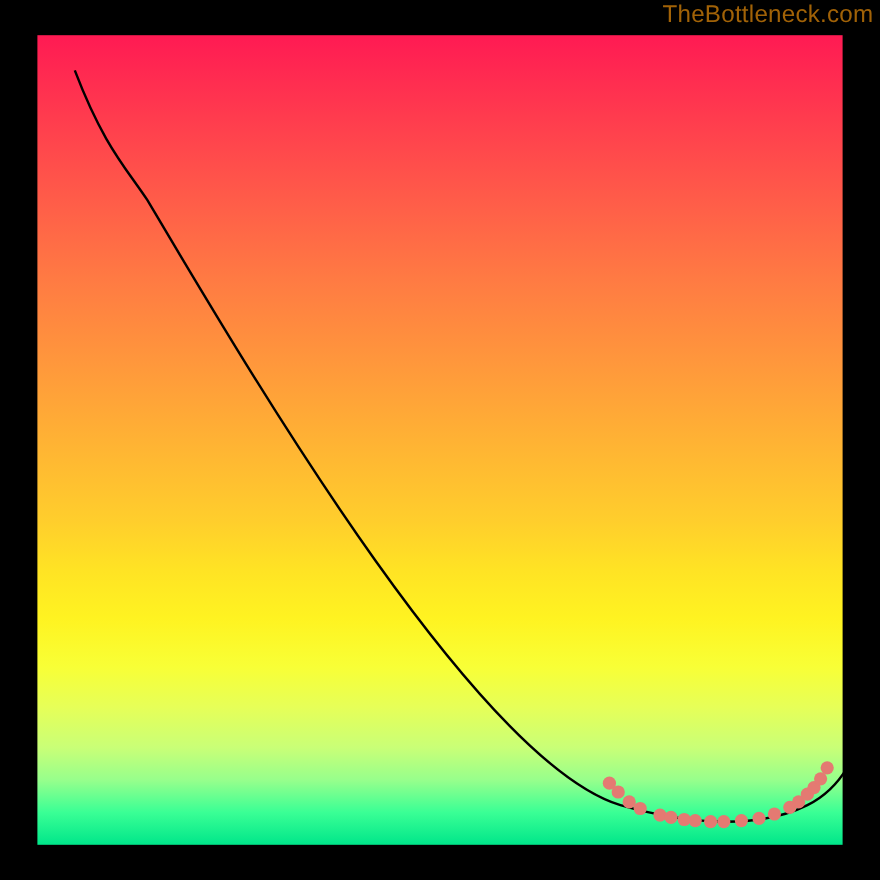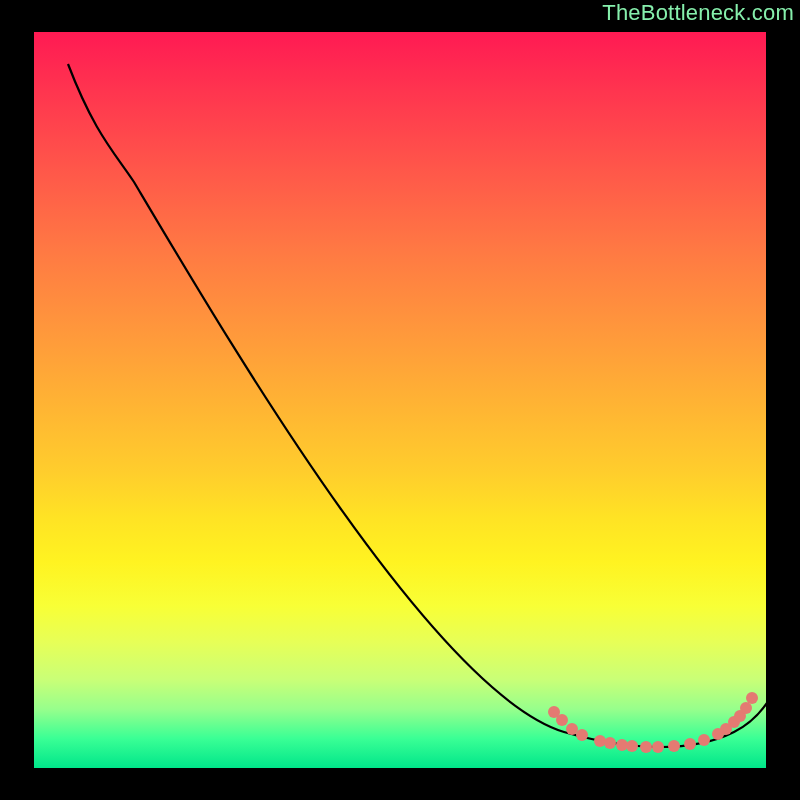--- a/index.html
+++ b/index.html
@@ -32,21 +32,21 @@
       #c9ff77 88%,
       #97ff8c 92%,
       #3aff95 96%,
       #00e68a 100%
     );
   }
   .watermark {
     position: absolute;
     top: 0px;
     right: 6px;
-    color: #86efac;
+    color: #a16207;
     font-size: 22px;
     font-weight: 500;
     letter-spacing: 0.2px;
     user-select: none;
   }
   svg.curve {
     position: absolute;
     inset: 0;
     width: 100%;
     height: 100%;

